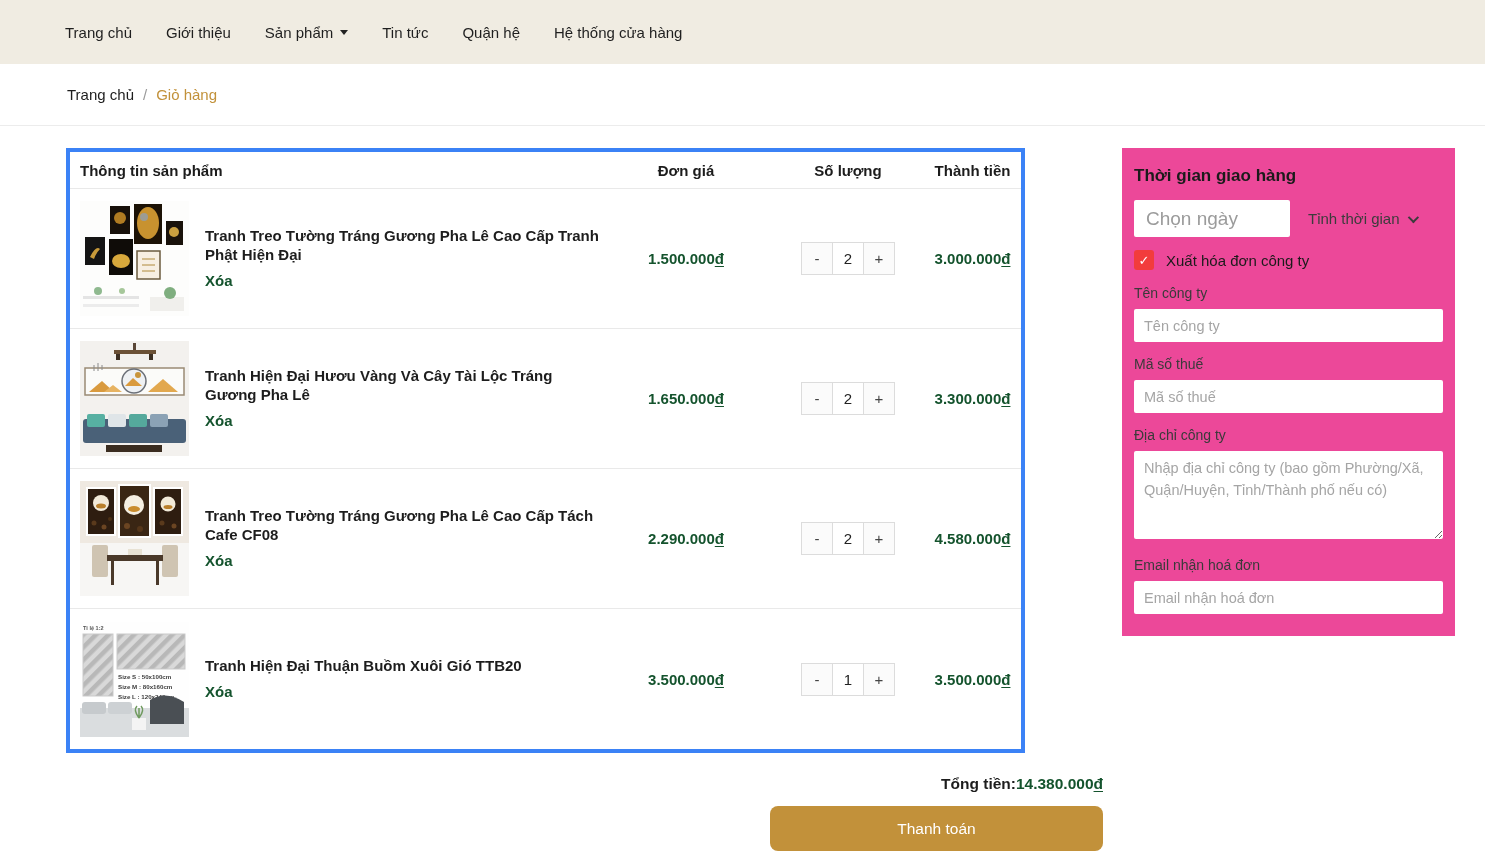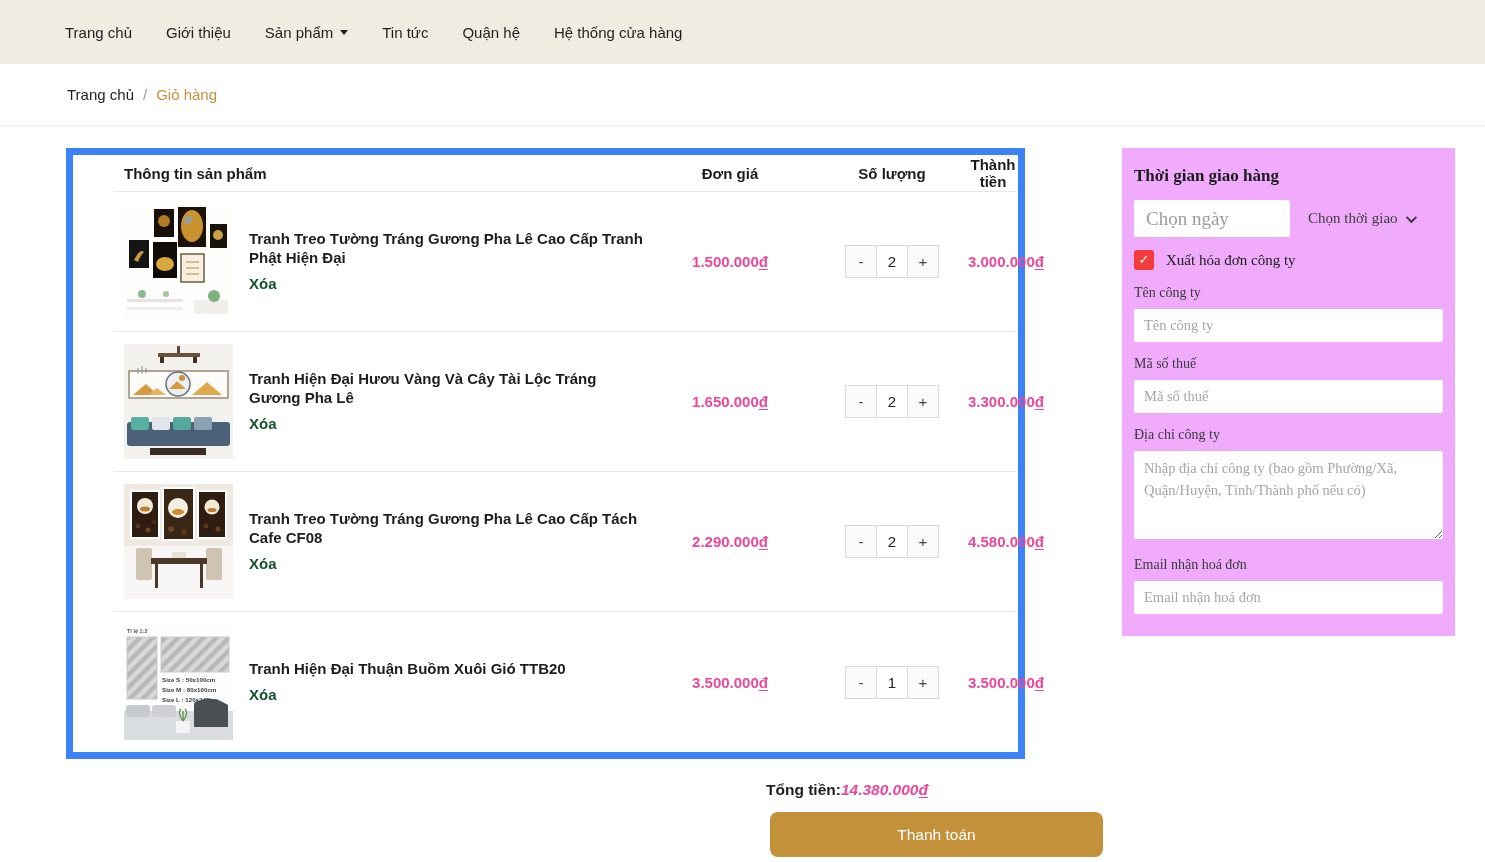--- a/index.html
+++ b/index.html
@@ -17,53 +17,53 @@
   
   .crumbbar { height:62px; background:#fff; border-bottom:1px solid #ececec;
     display:flex; align-items:center; padding-left:67px; gap:9px; font-size:15px; }
   .crumbbar .sep { color:#9a9a9a; }
   .crumbbar .current { color:#C2913A; }
 
   
   .main { display:flex; align-items:flex-start; padding:22px 30px 0 66px; gap:19px; }
   .cart { width:1037px; }
 
-  .cart-table { width:959px; border:7px solid #3b82f6;padding-left:41px; }
+  .cart-table { width:959px; border:4px solid #3b82f6; }
   .trow { display:grid; grid-template-columns:530px 172px 152px auto; align-items:center; }
   .thead { height:37px; border-bottom:1px solid #e9e9e9; font-weight:700; font-size:15px; color:#1c1c1c; }
   .thead .c1 { padding-left:10px; }
   .c2,.c3,.c4 { text-align:center; }
   .prow { height:140px; border-bottom:1px solid #e9e9e9; }
   .prow:last-child { border-bottom:none; }
 
   .pcell { display:flex; align-items:center; gap:16px; padding-left:10px; }
   .thumb { width:109px; height:115px; flex:none; overflow:hidden; background:#fff; }
   .thumb svg { display:block; width:109px; height:115px; }
   .pname { font-size:15px; font-weight:700; line-height:1.25; max-width:398px; color:#1d1d1d; }
   .del { display:inline-block; margin-top:8px; color:#14532d; font-size:15px; font-weight:700; }
 
-  .money { color:#ec4899; font-weight:700; font-size:15px; }
+  .money { color:#14532d; font-weight:700; font-size:15px; }
   .dong { text-decoration:underline; text-underline-offset:2px; }
 
   .stepper { display:inline-flex; border:1px solid #dcdcdc; height:33px; background:#fff; }
   .step-btn { width:30px; background:#fbfbfb; border:none; font-size:15px; color:#444; cursor:pointer;
     font-family:inherit; }
   .step-val { width:32px; display:flex; align-items:center; justify-content:center;
     border-left:1px solid #dcdcdc; border-right:1px solid #dcdcdc; font-size:15px; color:#222; }
 
-  .summary-row { width:337px; margin:22px 0 0 auto; display:flex; justify-content:flex-start;
+  .summary-row { width:337px; margin:22px 0 0 auto; display:flex; justify-content:flex-end;
     align-items:center; }
   .sum-label { font-size:15.5px; font-weight:700; color:#1d1d1d; }
-  .sum-value { font-size:15.5px;font-style:italic; }
+  .sum-value { font-size:15.5px; }
   .checkout { display:block; width:333px; height:45px; margin:13px 0 0 auto; background:#C2913A;
     border:none; border-radius:8px; color:#fff; font-size:15.5px; font-weight:500; cursor:pointer;
     font-family:inherit; }
 
   
-  .sidebar { width:333px; background:#f0abfc; padding:14px 12px 22px;font-family:Liberation Serif, serif; }
+  .sidebar { width:333px; background:#ec4899; padding:14px 12px 22px; }
   .sb-title { font-size:17px; font-weight:700; color:#1b1b1b; margin:4px 0 14px; }
   .dt-row { display:flex; gap:8px; margin-bottom:13px; align-items:center; }
   .date-input { width:156px; height:37px; border:none; border-radius:2px; background:#fff;
     padding:0 12px; font-size:19px; font-family:inherit; color:#333; }
   .date-input::placeholder { color:#9b9b9b; }
   .time-select { flex:1; height:37px; display:flex; align-items:center; justify-content:flex-start;
     gap:8px; font-size:15px; color:#3c3c3c; padding-left:10px; cursor:pointer; }
   .chev { width:8px; height:8px; border-right:2px solid #3c3c3c; border-bottom:2px solid #3c3c3c;
     transform:rotate(45deg) translateY(-2px); display:inline-block; }
   .chk-row { display:flex; align-items:center; gap:12px; margin-bottom:15px; cursor:pointer; }
@@ -289,21 +289,21 @@
     </div>
     <button class="checkout">Thanh toán</button>
   </section>
 
   <aside class="sidebar">
     <h2 class="sb-title">Thời gian giao hàng</h2>
 
     <div class="dt-row">
       <input class="date-input" type="text" placeholder="Chọn ngày" style="">
       <div class="time-select">
-        <span>Chọn thời giao</span>
+        <span>Tỉnh thời gian</span>
         <span class="chev"></span>
       </div>
     </div>
 
     <label class="chk-row">
       <span class="chk">
           <span>✓</span>
         </span>
       <span class="chk-label">Xuất hóa đơn công ty</span>
     </label>

